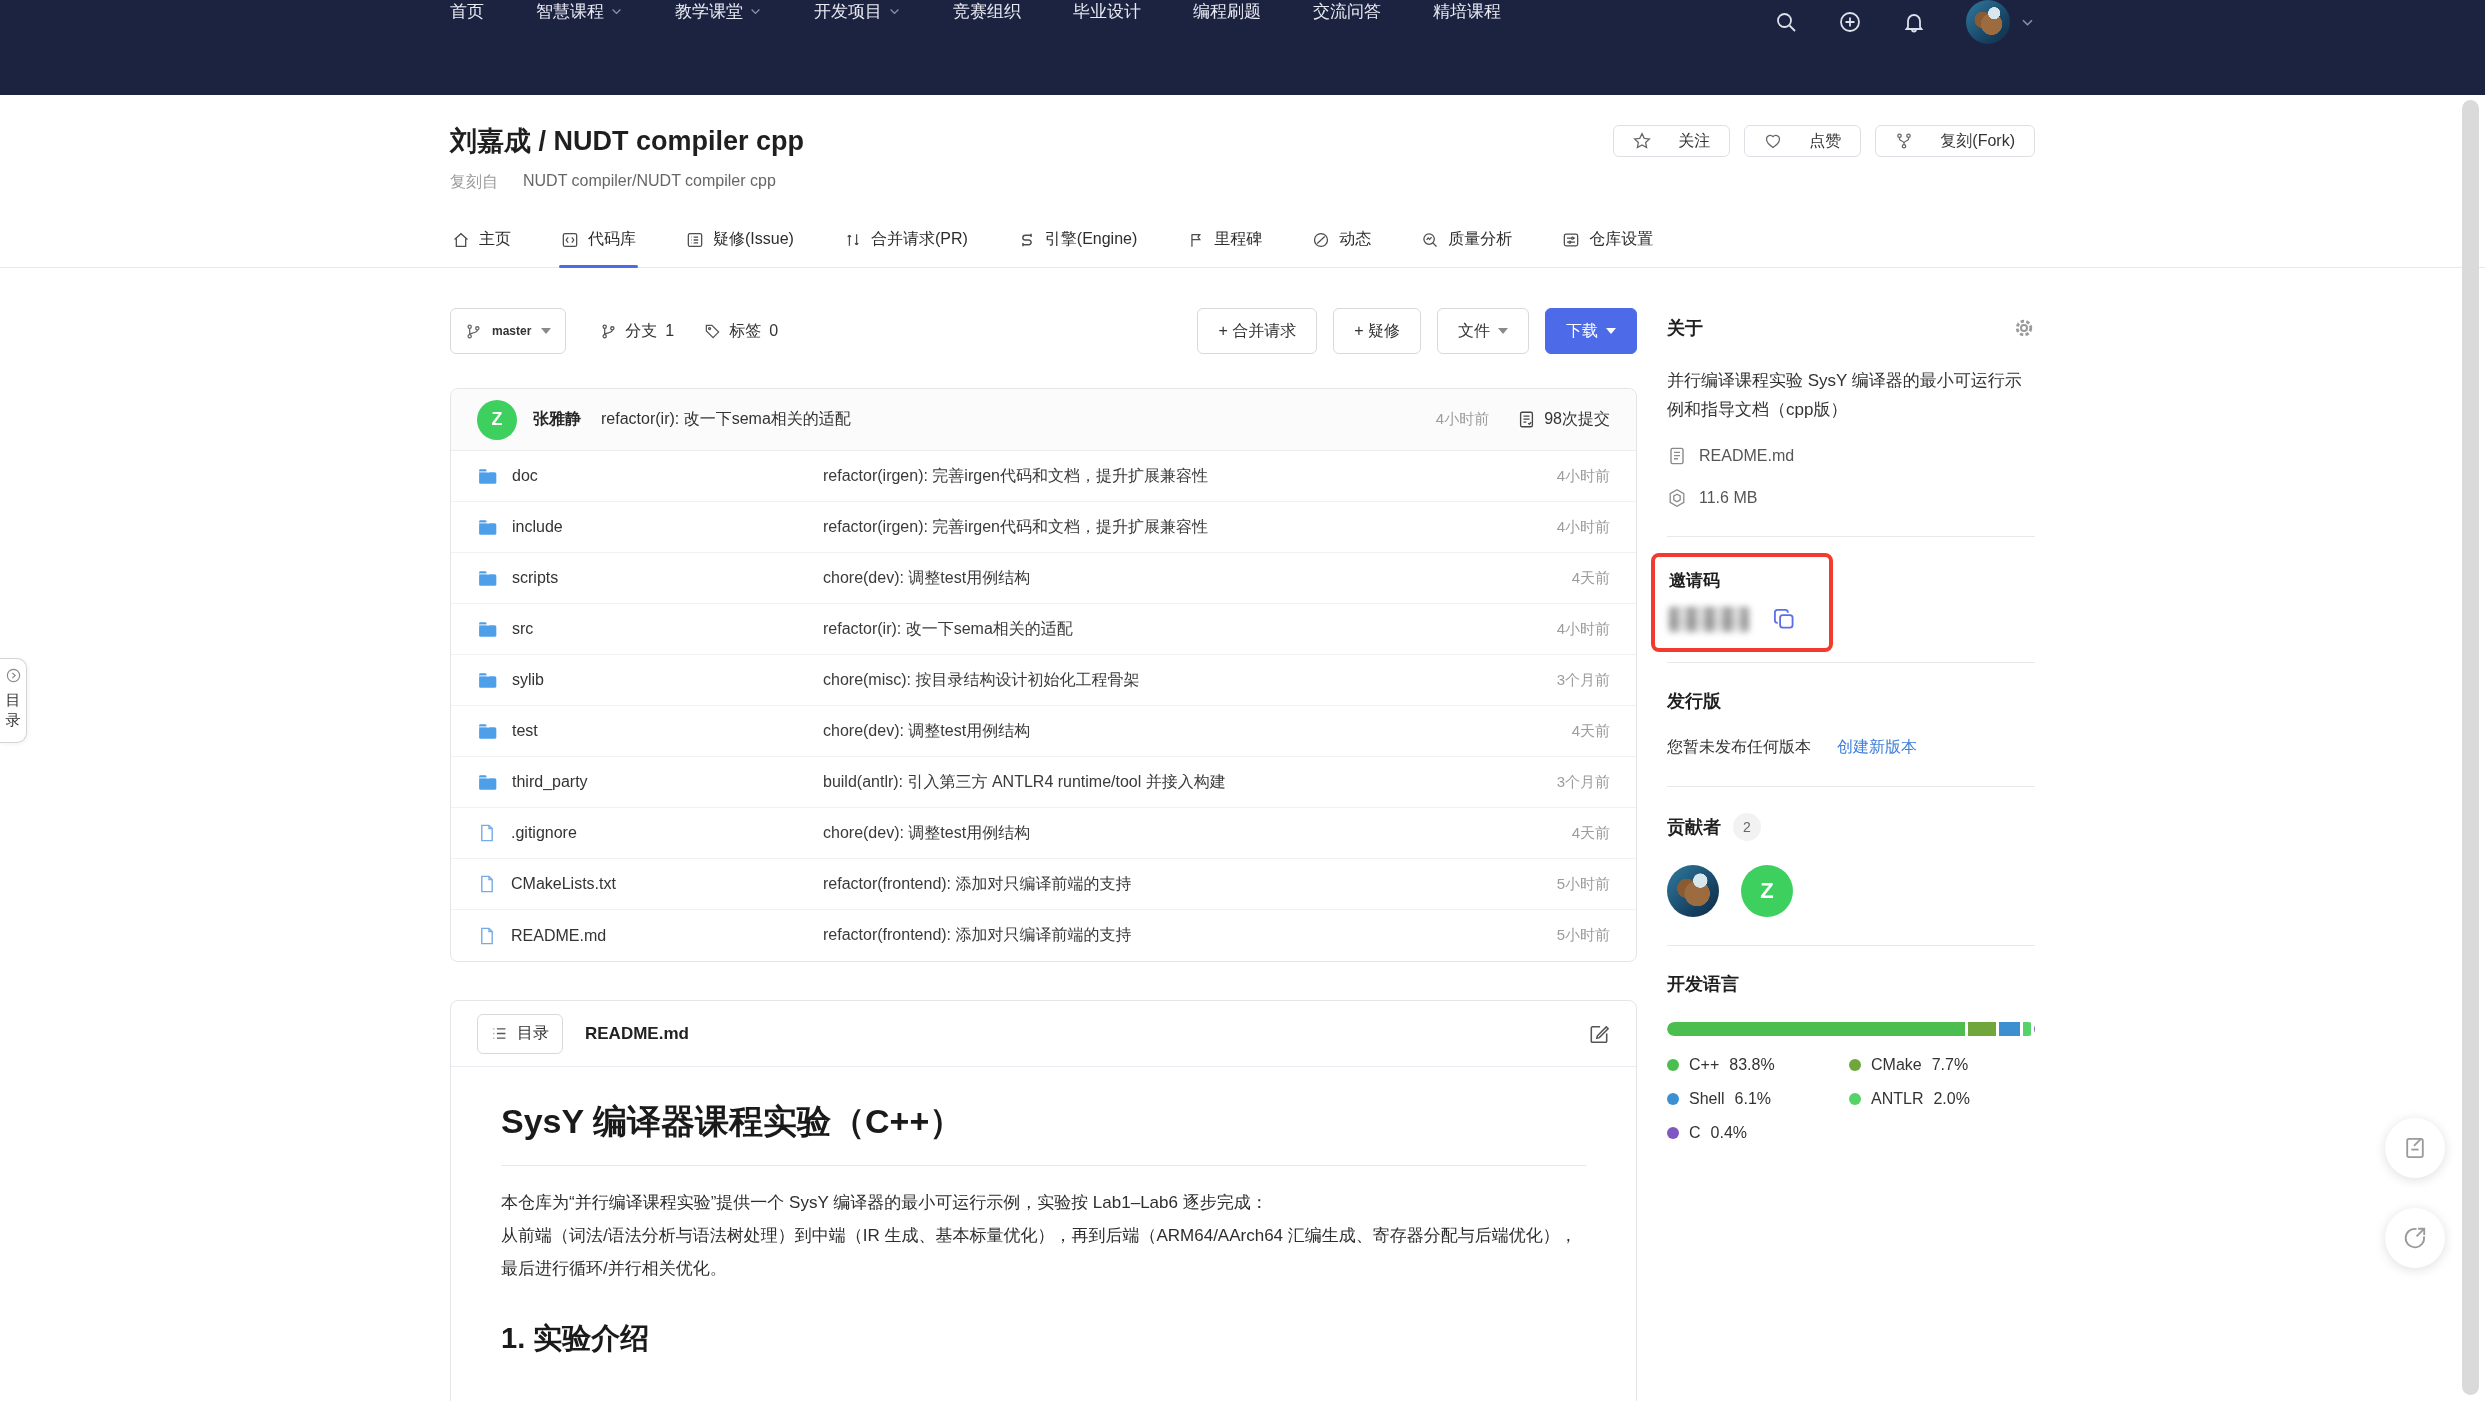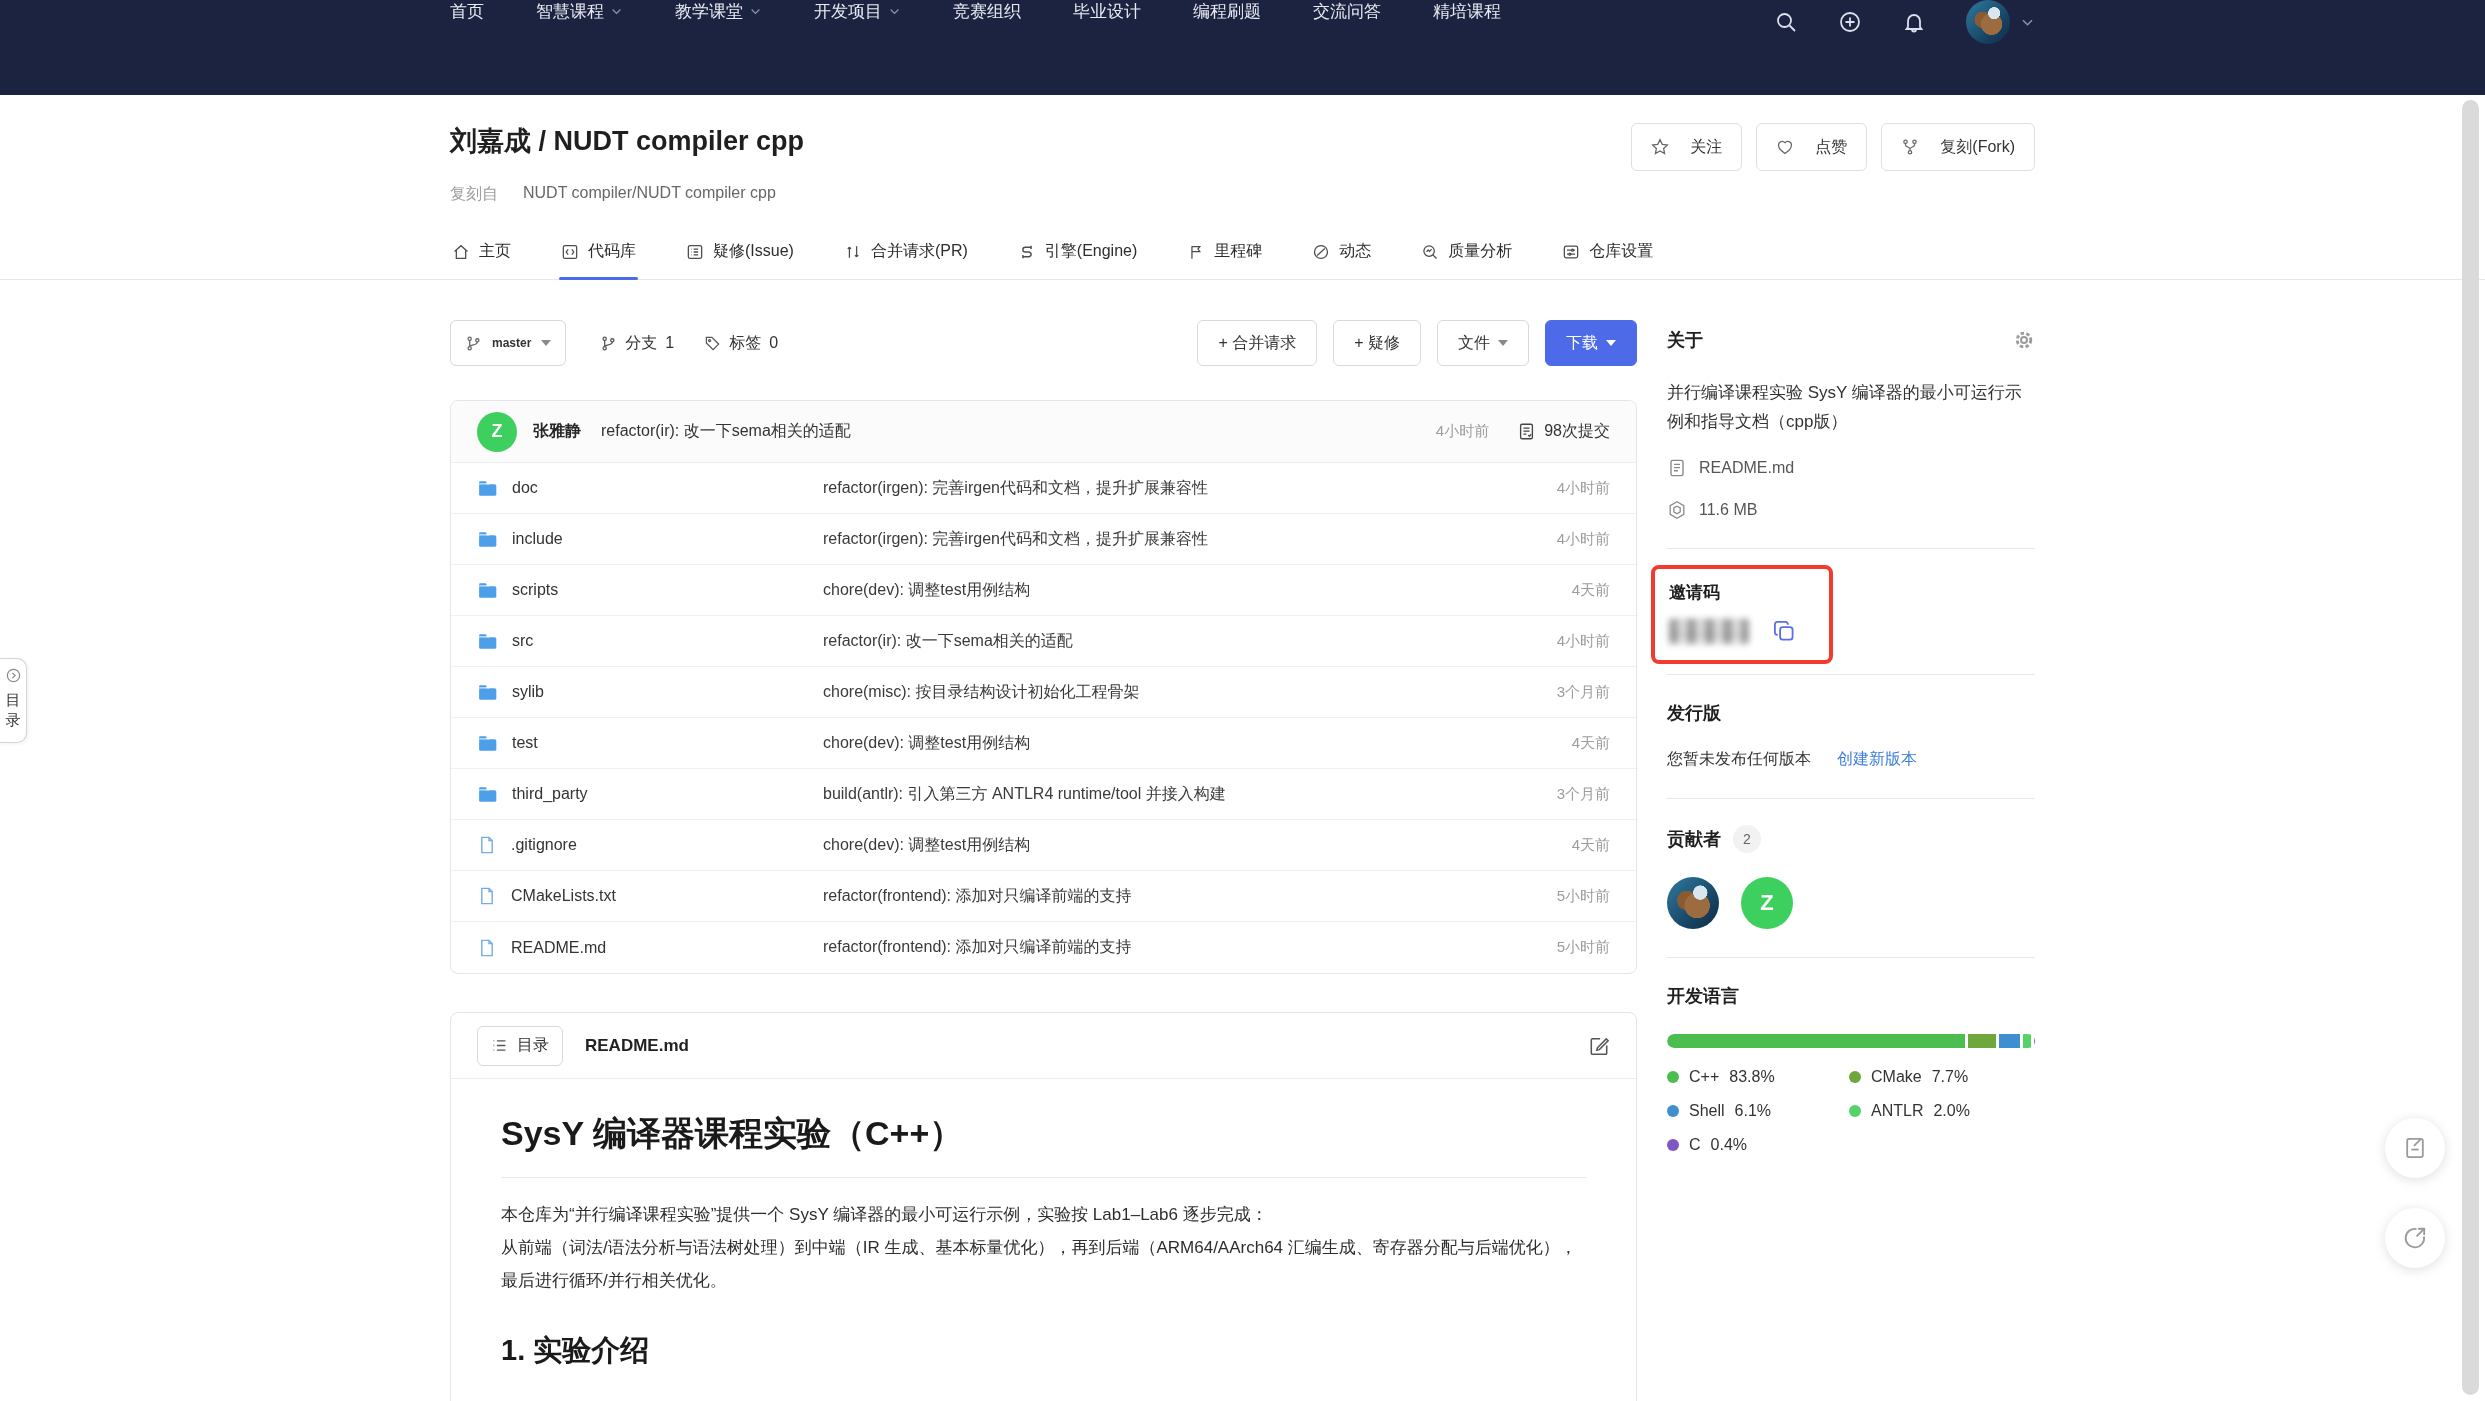--- a/index.html
+++ b/index.html
@@ -19,24 +19,24 @@
   .nav-avatar-wrap { display:flex; align-items:center; gap:10px; cursor:pointer; }
   .avatar-img { width:44px; height:44px; border-radius:50%;
     background:
       radial-gradient(circle at 64% 30%, #d8e6ee 0 14%, transparent 15%),
       radial-gradient(circle at 58% 55%, #9c6b3f 0 30%, transparent 31%),
       radial-gradient(circle at 38% 45%, #8a5a33 0 22%, transparent 23%),
       linear-gradient(135deg,#2f7ba0,#163f5e 70%,#0f2e46); }
 
   
   .page-header { width:1585px; margin:0 auto; padding-top:28px; }
-  .title-row { display:flex; }
+  .title-row { display:flex; align-items:center; }
   .repo-title { font-size:27px; font-weight:600; color:#1f1f1f; }
   .header-actions { margin-left:auto; display:flex; gap:14px; }
-  .hbtn { display:flex; align-items:center; gap:21px; height:48px; padding:0 19px; background:#fff;
+  .hbtn { display:flex; align-items:center; gap:27px; height:32px; padding:0 19px; background:#fff;
     border:1px solid #DCDFE4; border-radius:6px; font-size:16px; color:#333; cursor:pointer; }
   .hbtn svg { stroke:#666; }
   .fork-line { margin-top:13px; font-size:16px; display:flex; gap:25px; }
   .fork-label { color:#9B9B9B; }
   .fork-target { color:#666; cursor:pointer; }
 
   
   .tabs-wrap { border-bottom:1px solid #E7E8EA; margin-top:24px; }
   .tabs { width:1585px; margin:0 auto; display:flex; }
   .tab { position:relative; display:flex; align-items:center; gap:9px; padding:12px 2px 17px;

